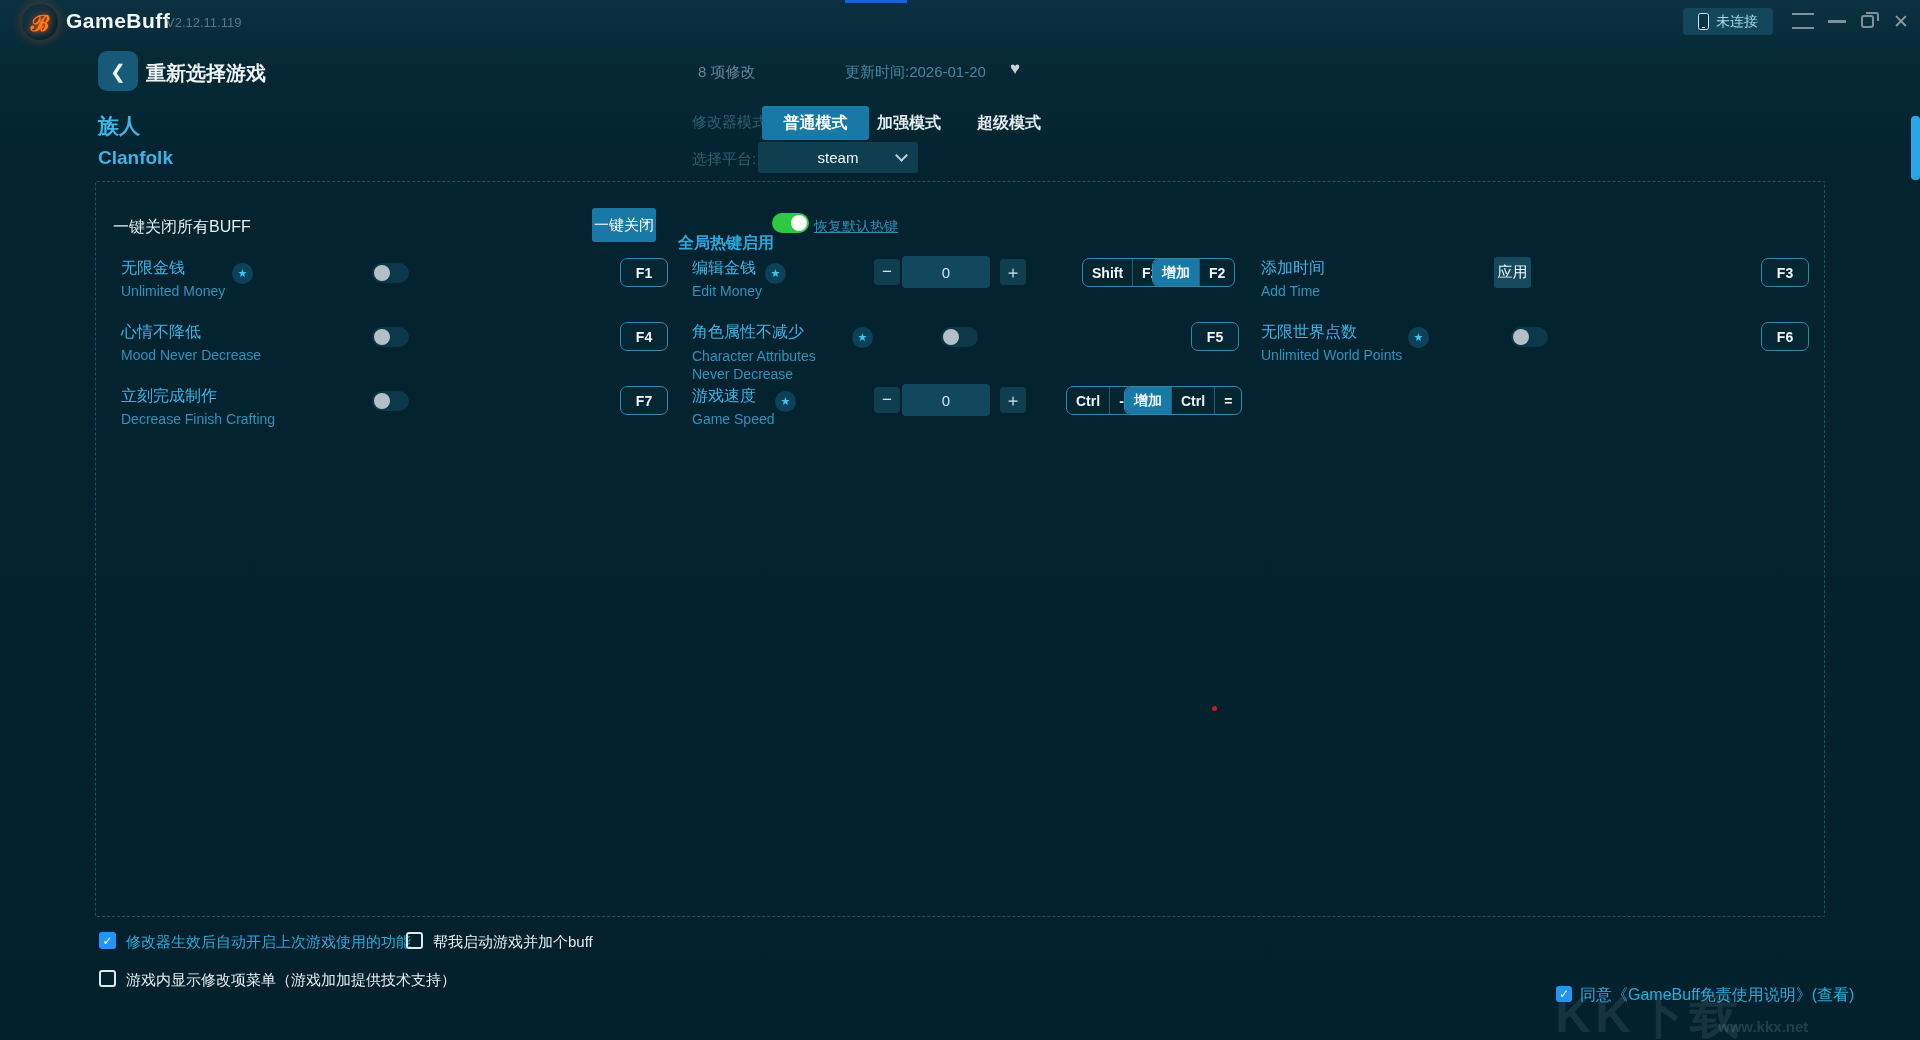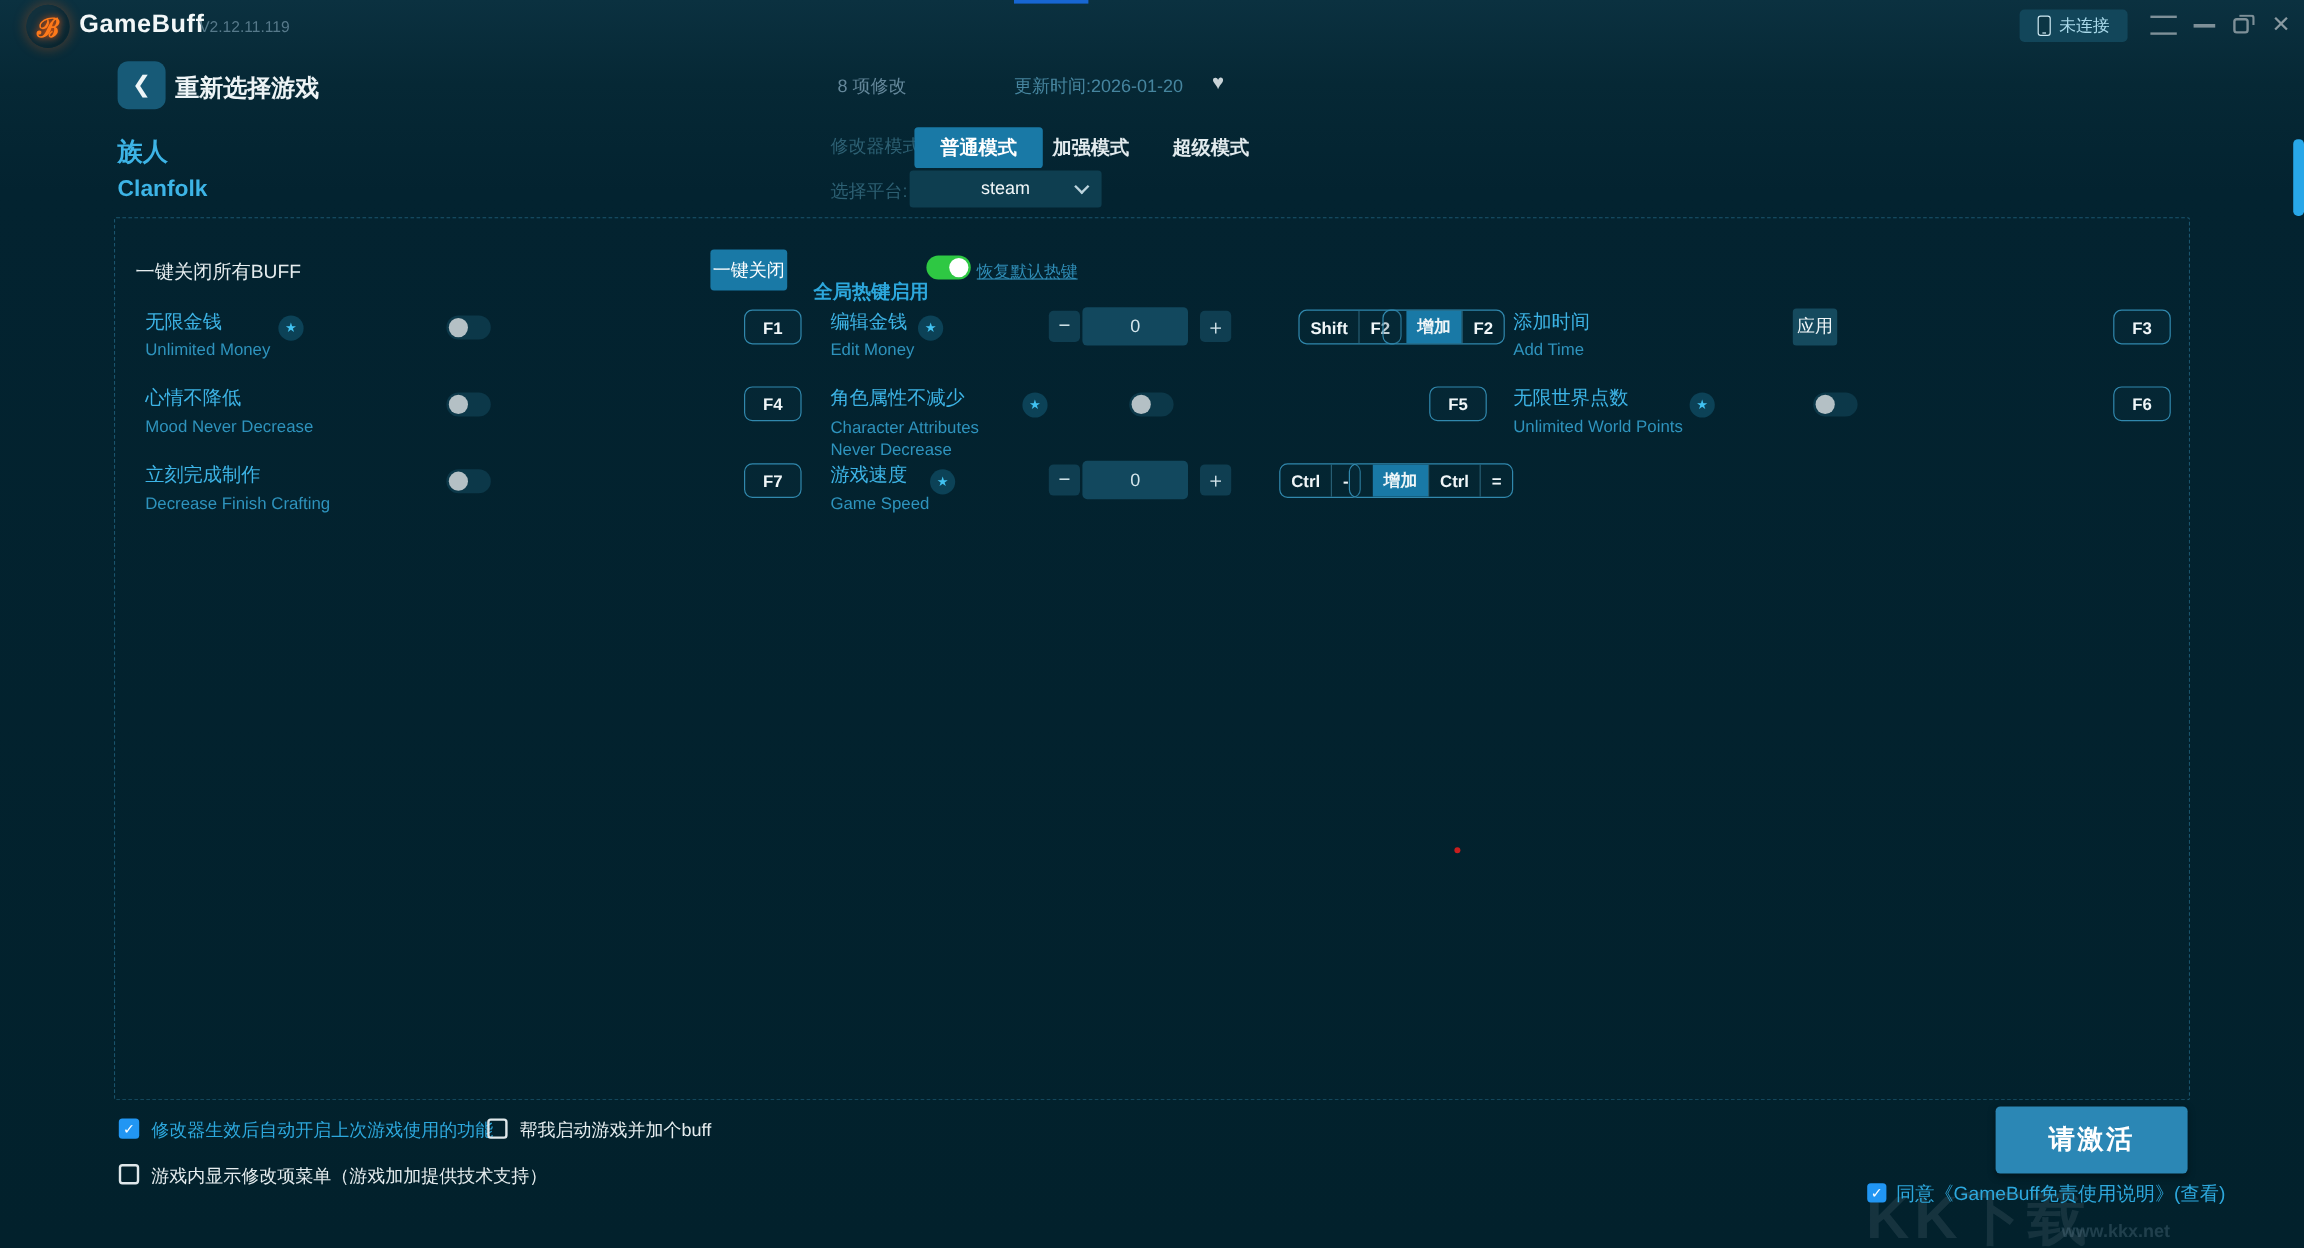--- a/index.html
+++ b/index.html
@@ -90,21 +90,21 @@
   .toggle-on .knob { left:auto; right:2px; background:#fff; }
 
   .keycap {
     height:29px; min-width:48px; padding:12px 10px; border:1px solid #3188ad; border-radius:7px;
     display:flex; align-items:center; justify-content:center;
     font-size:14px; font-weight:bold; color:#f0f6f8; background:rgba(10,50,66,.25); cursor:pointer;
   }
   .combo { height:29px; border:1px solid #3188ad; border-radius:7px; display:flex; align-items:stretch; overflow:hidden; cursor:pointer; background:rgba(10,50,66,.2); }
   .combo .seg { display:flex; align-items:center; justify-content:center; padding:0 9px; font-size:14px; font-weight:bold; color:#f0f6f8; }
   .combo .seg + .seg { border-left:1px solid rgba(73,150,180,.5); }
-  .combo .seg-accent { background:#1979a6; border-left:none !important;margin-left:19px; }
+  .combo .seg-accent { background:#1979a6; border-left:none !important; }
 
   .step-btn { width:26px; height:26px; border-radius:4px; background:#0f3e51; display:flex; align-items:center; justify-content:center; color:#d5e6ec; font-size:17px; cursor:pointer; }
   .step-value {
     width:88px; height:32px; border:none; border-radius:4px; background:#12485e;
     color:#d5e6ec; font-size:15px; text-align:center; font-family:"Liberation Sans",sans-serif;
   }
   .apply-btn { left:1494px; top:257px; width:37px; height:31px; background:#154a5e; border-radius:3px; display:flex; align-items:center; justify-content:center; font-size:15px; color:#f0f6f8; cursor:pointer; }
 
   
   .checkbox { width:17px; height:17px; border-radius:3px; cursor:pointer; display:flex; align-items:center; justify-content:center; font-size:12px; }
@@ -268,21 +268,20 @@
 
   <div class="abs red-dot"></div>
 
   <div class="abs checkbox cb-checked" style="left:99px; top:932px;">✓</div>
   <div class="abs cb-label-accent" style="left:126px; top:933px;">修改器生效后自动开启上次游戏使用的功能</div>
   <div class="abs checkbox cb-empty" style="left:406px; top:932px;"></div>
   <div class="abs cb-label-plain" style="left:433px; top:933px;">帮我启动游戏并加个buff</div>
   <div class="abs checkbox cb-empty" style="left:99px; top:970px;"></div>
   <div class="abs cb-label-plain" style="left:126px; top:971px;">游戏内显示修改项菜单（游戏加加提供技术支持）</div>
 
-  <div class="abs activate-btn">请激活</div>
   <div class="abs watermark-logo">KK下载</div>
   <div class="abs checkbox cb-checked agree-cb">✓</div>
   <div class="abs agree-label">同意《GameBuff免责使用说明》(查看)</div>
   <div class="abs watermark-url">www.kkx.net</div>
 
   <div class="abs scroll-thumb"></div>
 
 </div>
 
 </body></html>

